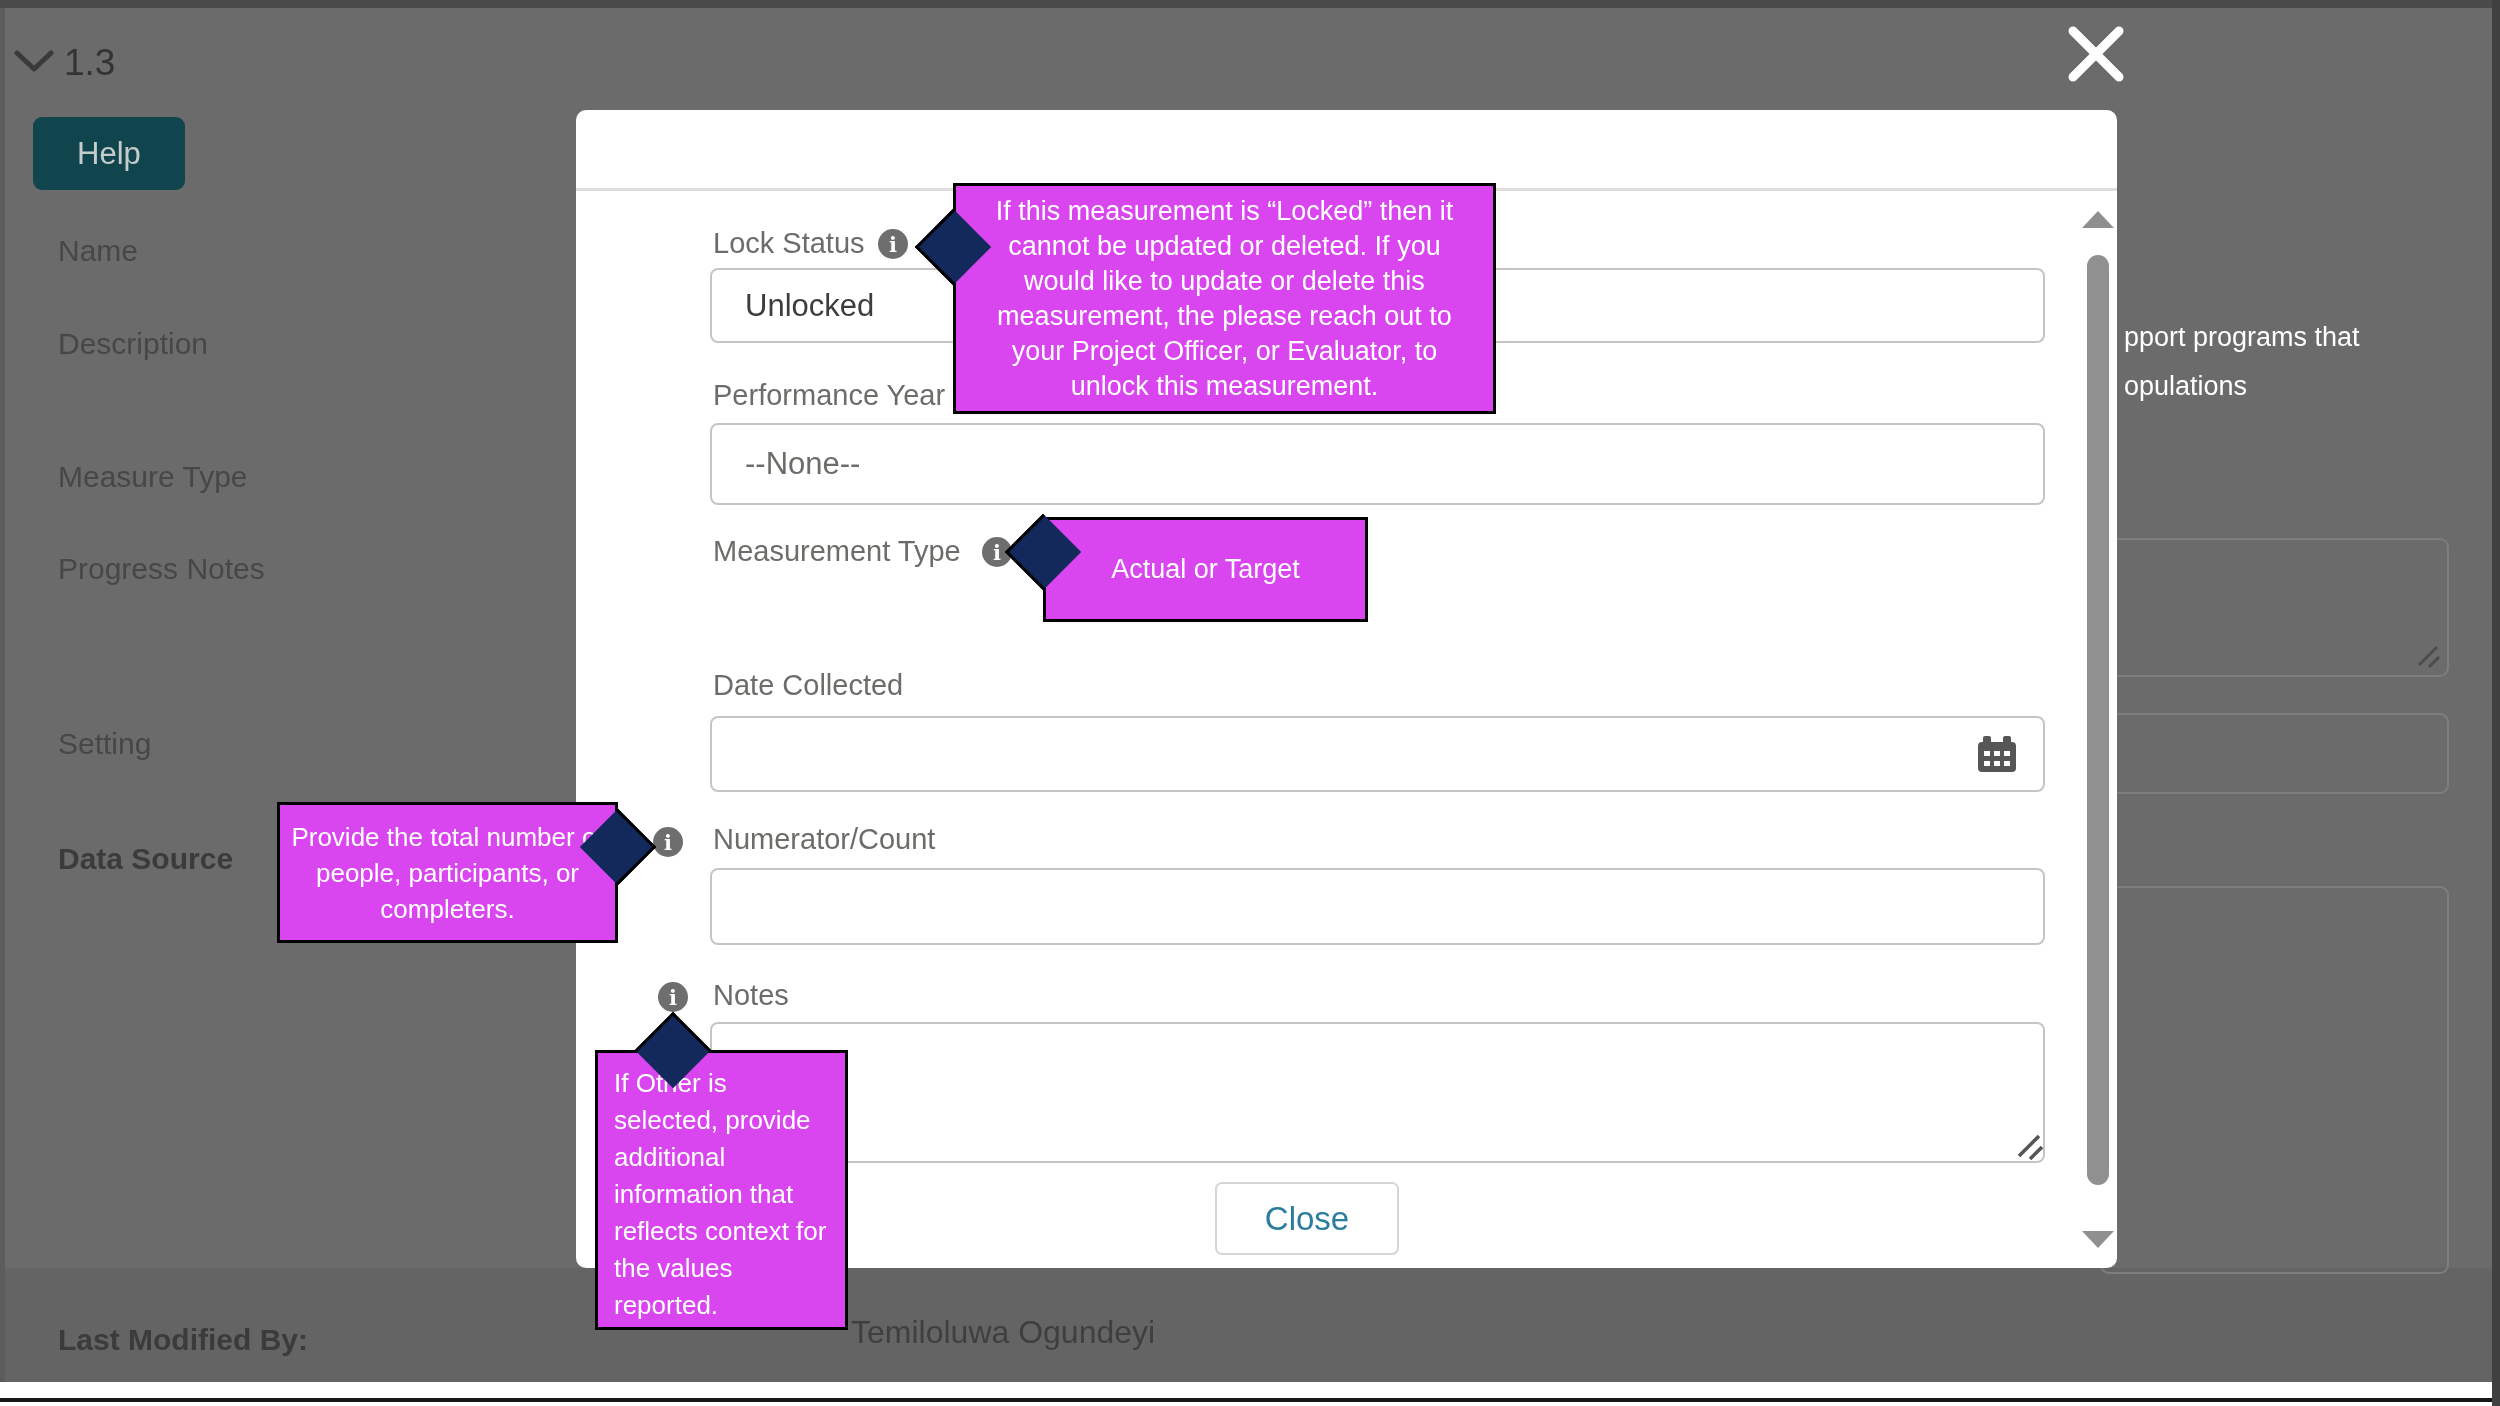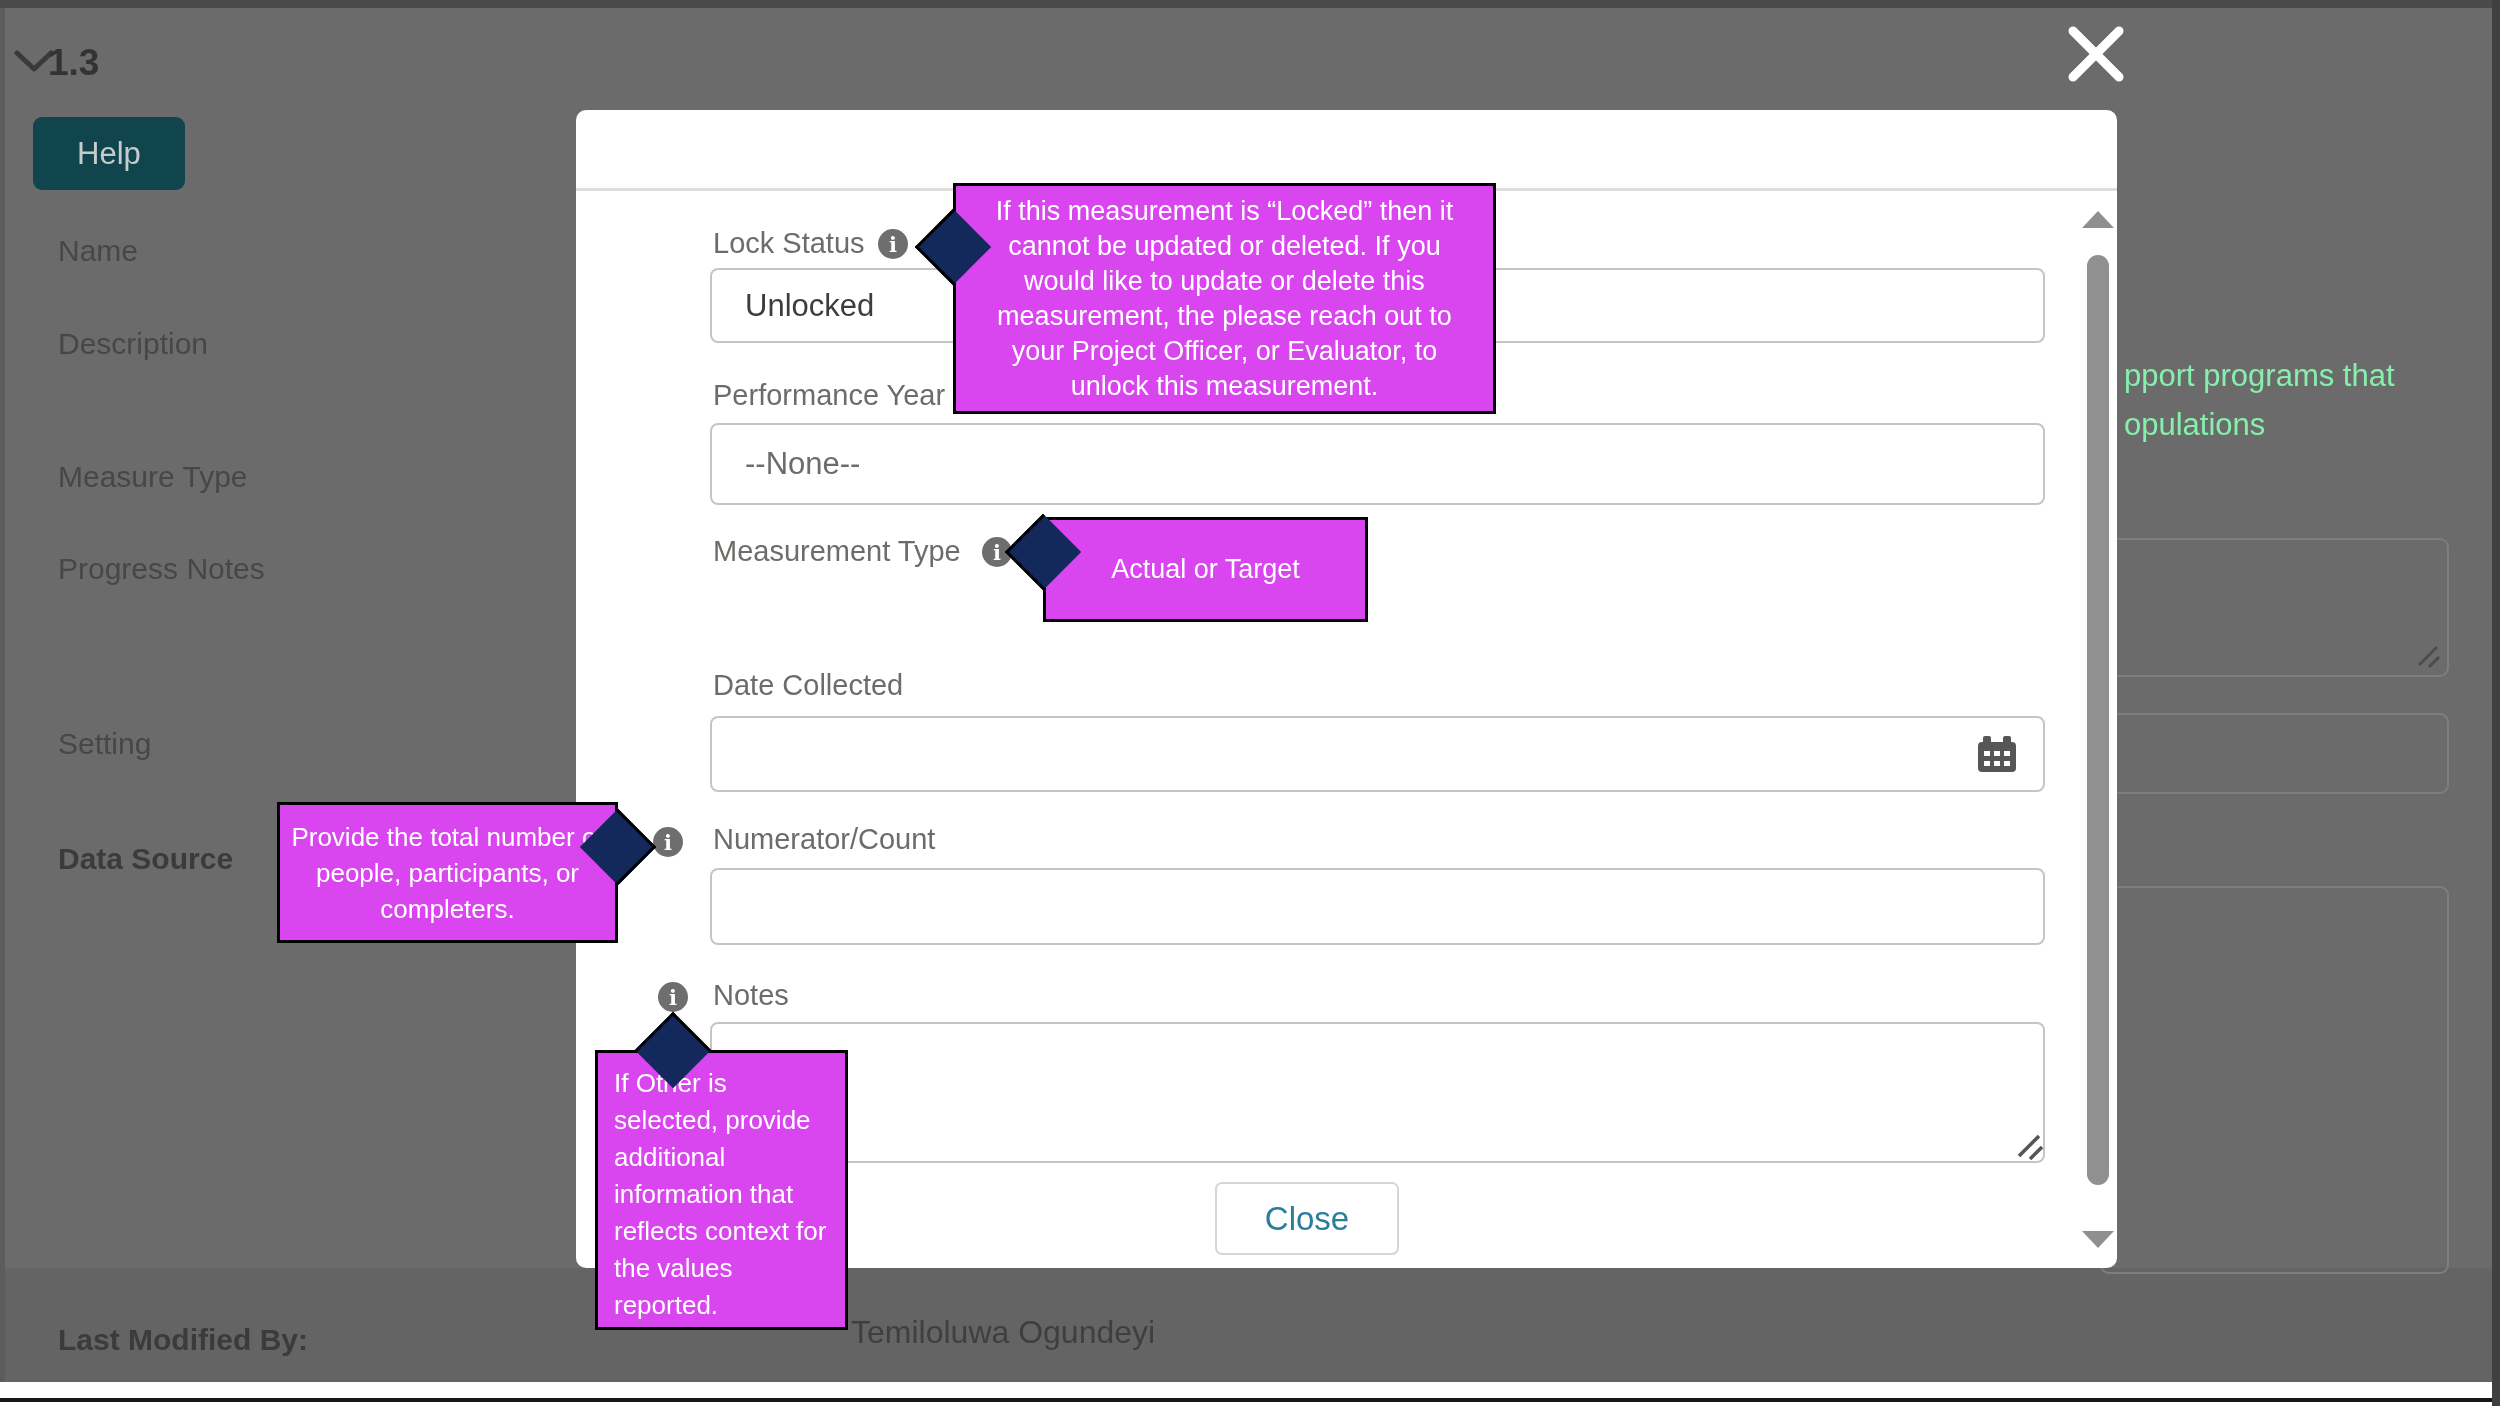--- a/index.html
+++ b/index.html
@@ -9,24 +9,24 @@
   
   .frame-top{left:0;top:0;width:2500px;height:8px;background:#4a4a4a;z-index:50;}
   .frame-right{left:2492px;top:0;width:8px;height:1406px;background:#404040;z-index:50;}
   .frame-left{left:0;top:8px;width:5px;height:1374px;background:#5c5c5c;z-index:50;}
   .bottom-strip{left:0;top:1382px;width:2500px;height:24px;background:#ffffff;z-index:45;}
   .bottom-line{left:0;top:1398px;width:2500px;height:4px;background:#161616;z-index:46;}
   .below-band{left:0;top:1268px;width:2500px;height:114px;background:#646464;z-index:1;}
   
   .bg-label{color:#474747;font-size:30px;z-index:2;white-space:nowrap;}
   .bg-label.bold{font-weight:bold;color:#3b3b3b;}
-  .bg-frag{color:#86efac;font-size:31px;z-index:2;white-space:nowrap;margin-top:36px;}
+  .bg-frag{color:#ffffff;font-size:27px;z-index:2;white-space:nowrap;}
   .help-btn{left:33px;top:117px;width:152px;height:73px;background:#10454d;border-radius:9px;
     color:#c6cccc;font-size:31px;display:flex;align-items:center;justify-content:center;z-index:2;cursor:pointer;}
-  .section-num{left:48px;top:42px;font-size:37px;font-weight:700;color:#333333;z-index:2;}
+  .section-num{left:64px;top:42px;font-size:37px;font-weight:400;color:#333333;z-index:2;}
   .bg-box{border:2px solid #7e7e7e;border-radius:9px;background:transparent;z-index:2;}
   
   .modal{left:576px;top:110px;width:1541px;height:1158px;background:#ffffff;border-radius:10px;z-index:10;}
   .hdr-divider{left:576px;top:188px;width:1541px;height:3px;background:#e0dedd;z-index:12;}
   .fld-label{color:#6e6c69;font-size:29px;z-index:12;white-space:nowrap;}
   .inp{background:#fff;border:2px solid #c7c5c3;border-radius:8px;z-index:12;box-sizing:border-box;
     display:flex;align-items:center;padding-left:33px;font-size:31px;}
   .inp .val-dark{color:#3f3d3b;}
   .inp .val-gray{color:#6e6c69;}
   .info-icon{width:30px;height:30px;border-radius:50%;background:#6e6e6e;z-index:12;

